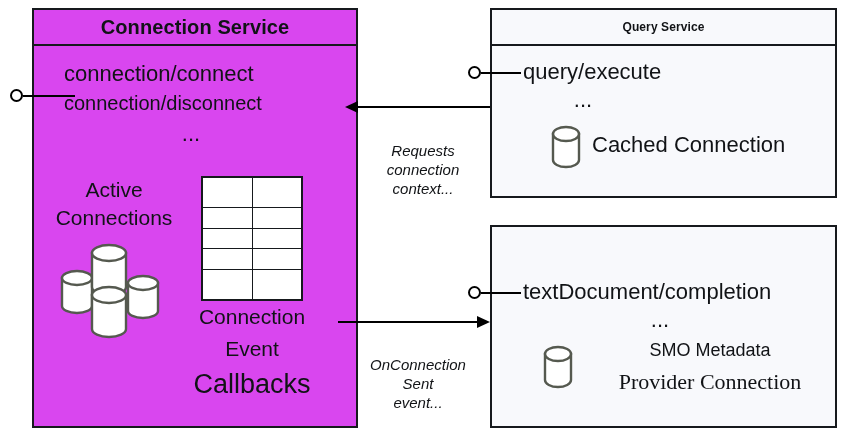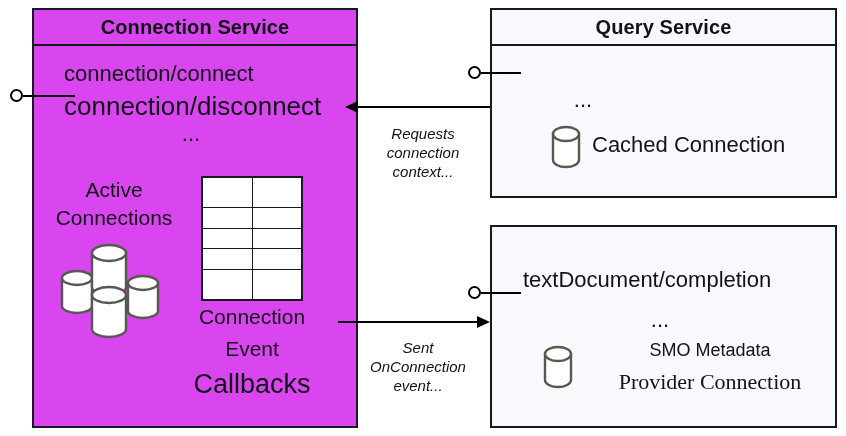--- a/index.html
+++ b/index.html
@@ -60,20 +60,21 @@
   .txt.ctr {
     text-align: center;
     white-space: normal;
   }
   .ital {
     font-style: italic;
     font-size: 15px;
     color: #111316;
     text-align: center;
     line-height: 1.28;
+    margin-top: 17px;
   }
 
   
   .lolli-circle {
     position: absolute;
     box-sizing: border-box;
     width: 13px;
     height: 13px;
     border: 2px solid #000000;
     border-radius: 50%;
@@ -128,21 +129,21 @@
 <body>
 
 <div id="canvas">
 
   <div class="box green" style="left:32px; top:8px; width:326px; height:420px;">
     <div class="box-header" style="height:36px; font-size:20px;">Connection Service</div>
     <div class="box-body" style="top:36px;"></div>
   </div>
 
   <div class="txt" style="left:64px; top:62px; font-size:22px;">connection/connect</div>
-  <div class="txt" style="left:64px; top:92px; font-size:26px;">connection/disconnect</div>
+  <div class="txt" style="left:64px; top:92px; font-size:20px;">connection/disconnect</div>
   <div class="txt ctr" style="left:64px; top:122px; width:254px; font-size:22px;">...</div>
 
   <div class="txt ctr" style="left:44px; top:178px; width:140px; font-size:21px;">Active</div>
   <div class="txt ctr" style="left:34px; top:206px; width:160px; font-size:21px;">Connections</div>
 
   <div class="cyl-wrap" style="left:54px; top:243px;">
     <svg width="116" height="100" viewBox="0 0 116 100">
       <g fill="#ffffff" stroke="#55594f" stroke-width="2.4">
 
         <path d="M8,35 L8,63 A15,7 0 0 0 38,63 L38,35 Z"></path>
@@ -186,44 +187,45 @@
   </table>
 
   <div class="txt ctr" style="left:182px; top:305px; width:140px; font-size:21px;">Connection</div>
   <div class="txt ctr" style="left:182px; top:337px; width:140px; font-size:21px;">Event</div>
   <div class="txt ctr" style="left:182px; top:369px; width:140px; font-size:27px;">Callbacks</div>
 
   <div class="lolli-circle" style="left:10px; top:89px;"></div>
   <div class="lolli-stem" style="left:23px; top:95px; width:52px;"></div>
 
   <div class="box bluish" style="left:490px; top:8px; width:347px; height:190px;">
-    <div class="box-header" style="height:36px; font-size:20px;">Query Service</div>
+    <div class="box-header" style="height:36px; font-size:12px;">Query Service</div>
     <div class="box-body" style="top:36px;"></div>
   </div>
 
+  <div class="txt" style="left:523px; top:60px; font-size:22px;">query/execute</div>
   <div class="txt ctr" style="left:523px; top:88px; width:120px; font-size:22px;">...</div>
 
   <div class="cyl-wrap" style="left:548px; top:124px;">
     <svg width="36" height="48" viewBox="0 0 36 48">
       <g fill="#ffffff" stroke="#55594f" stroke-width="2.4">
         <path d="M5,10 L5,36 A13,7 0 0 0 31,36 L31,10 Z"></path>
         <ellipse cx="18" cy="10" rx="13" ry="7"></ellipse>
       </g>
     </svg>
   </div>
   <div class="txt" style="left:592px; top:133px; font-size:22px;">Cached Connection</div>
 
   <div class="lolli-circle" style="left:468px; top:66px;"></div>
   <div class="lolli-stem" style="left:481px; top:72px; width:40px;"></div>
 
   <div class="box bluish" style="left:490px; top:225px; width:347px; height:203px;">
     <div class="box-body" style="top:36px;"></div>
   </div>
 
-  <div class="txt" style="left:523px; top:268px; font-size:22px;">textDocument/completion</div>
+  <div class="txt" style="left:523px; top:280px; font-size:22px;">textDocument/completion</div>
   <div class="txt ctr" style="left:600px; top:308px; width:120px; font-size:22px;">...</div>
 
   <div class="cyl-wrap" style="left:540px; top:344px;">
     <svg width="36" height="48" viewBox="0 0 36 48">
       <g fill="#ffffff" stroke="#55594f" stroke-width="2.4">
         <path d="M5,10 L5,36 A13,7 0 0 0 31,36 L31,10 Z"></path>
         <ellipse cx="18" cy="10" rx="13" ry="7"></ellipse>
       </g>
     </svg>
   </div>
@@ -237,18 +239,18 @@
   <div class="arrow-head left" style="left:345px; top:101px;"></div>
   <div class="ital" style="position:absolute; left:355px; top:124px; width:136px;">
     <div>Requests</div>
     <div>connection</div>
     <div>context...</div>
   </div>
 
   <div class="arrow-line" style="left:338px; top:321px; width:139px;"></div>
   <div class="arrow-head right" style="left:477px; top:316px;"></div>
   <div class="ital" style="position:absolute; left:348px; top:338px; width:140px;">
+    <div>OnConnection</div>
     <div>Sent</div>
-    <div>OnConnection</div>
     <div>event...</div>
   </div>
 
 </div>
 
 </body></html>

